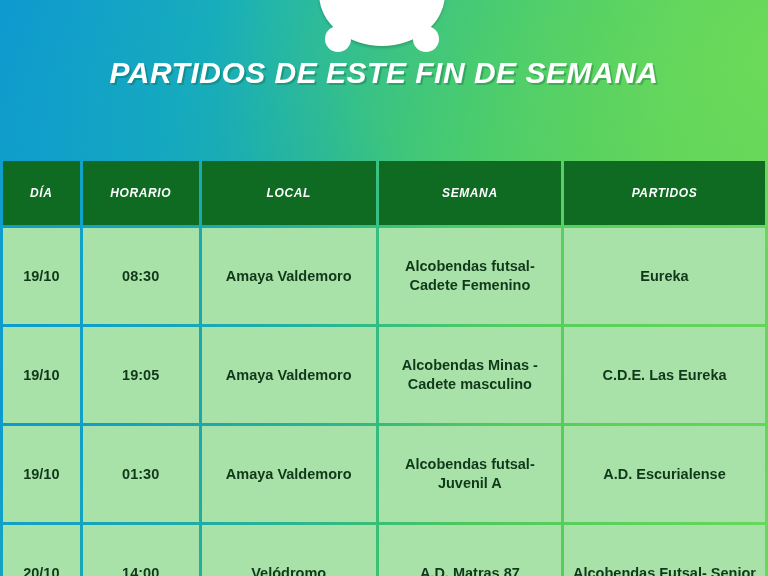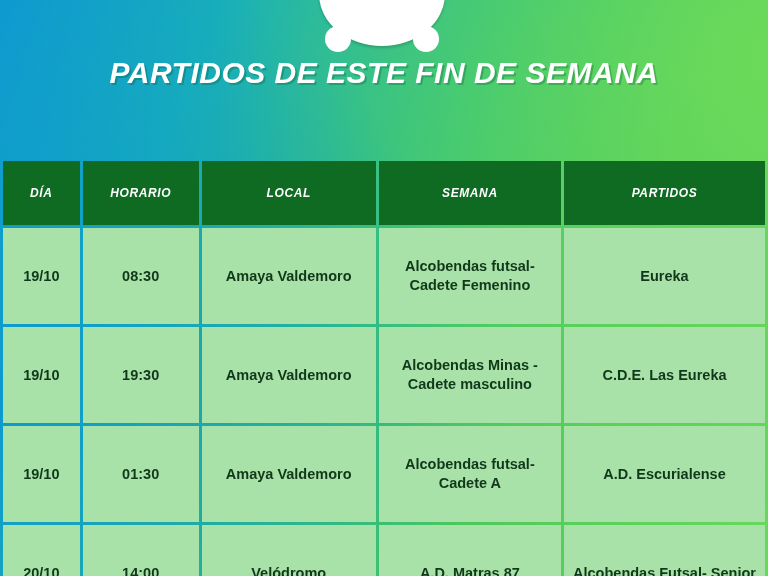--- a/index.html
+++ b/index.html
@@ -155,30 +155,30 @@
     <tbody>
       <tr>
         <td>19/10</td>
         <td>08:30</td>
         <td>Amaya Valdemoro</td>
         <td>Alcobendas futsal- Cadete Femenino</td>
         <td>Eureka</td>
       </tr>
       <tr>
         <td>19/10</td>
-        <td>19:30</td>
+        <td>19:05</td>
         <td>Amaya Valdemoro</td>
         <td>Alcobendas Minas - Cadete masculino</td>
         <td>C.D.E. Las Eureka</td>
       </tr>
       <tr>
         <td>19/10</td>
         <td>01:30</td>
         <td>Amaya Valdemoro</td>
-        <td>Alcobendas futsal- Cadete A</td>
+        <td>Alcobendas futsal- Juvenil A</td>
         <td>A.D. Escurialense</td>
       </tr>
       <tr>
         <td>20/10</td>
         <td>14:00</td>
         <td>Velódromo</td>
         <td>A.D. Matras 87</td>
         <td>Alcobendas Futsal- Senior</td>
       </tr>
     </tbody>

